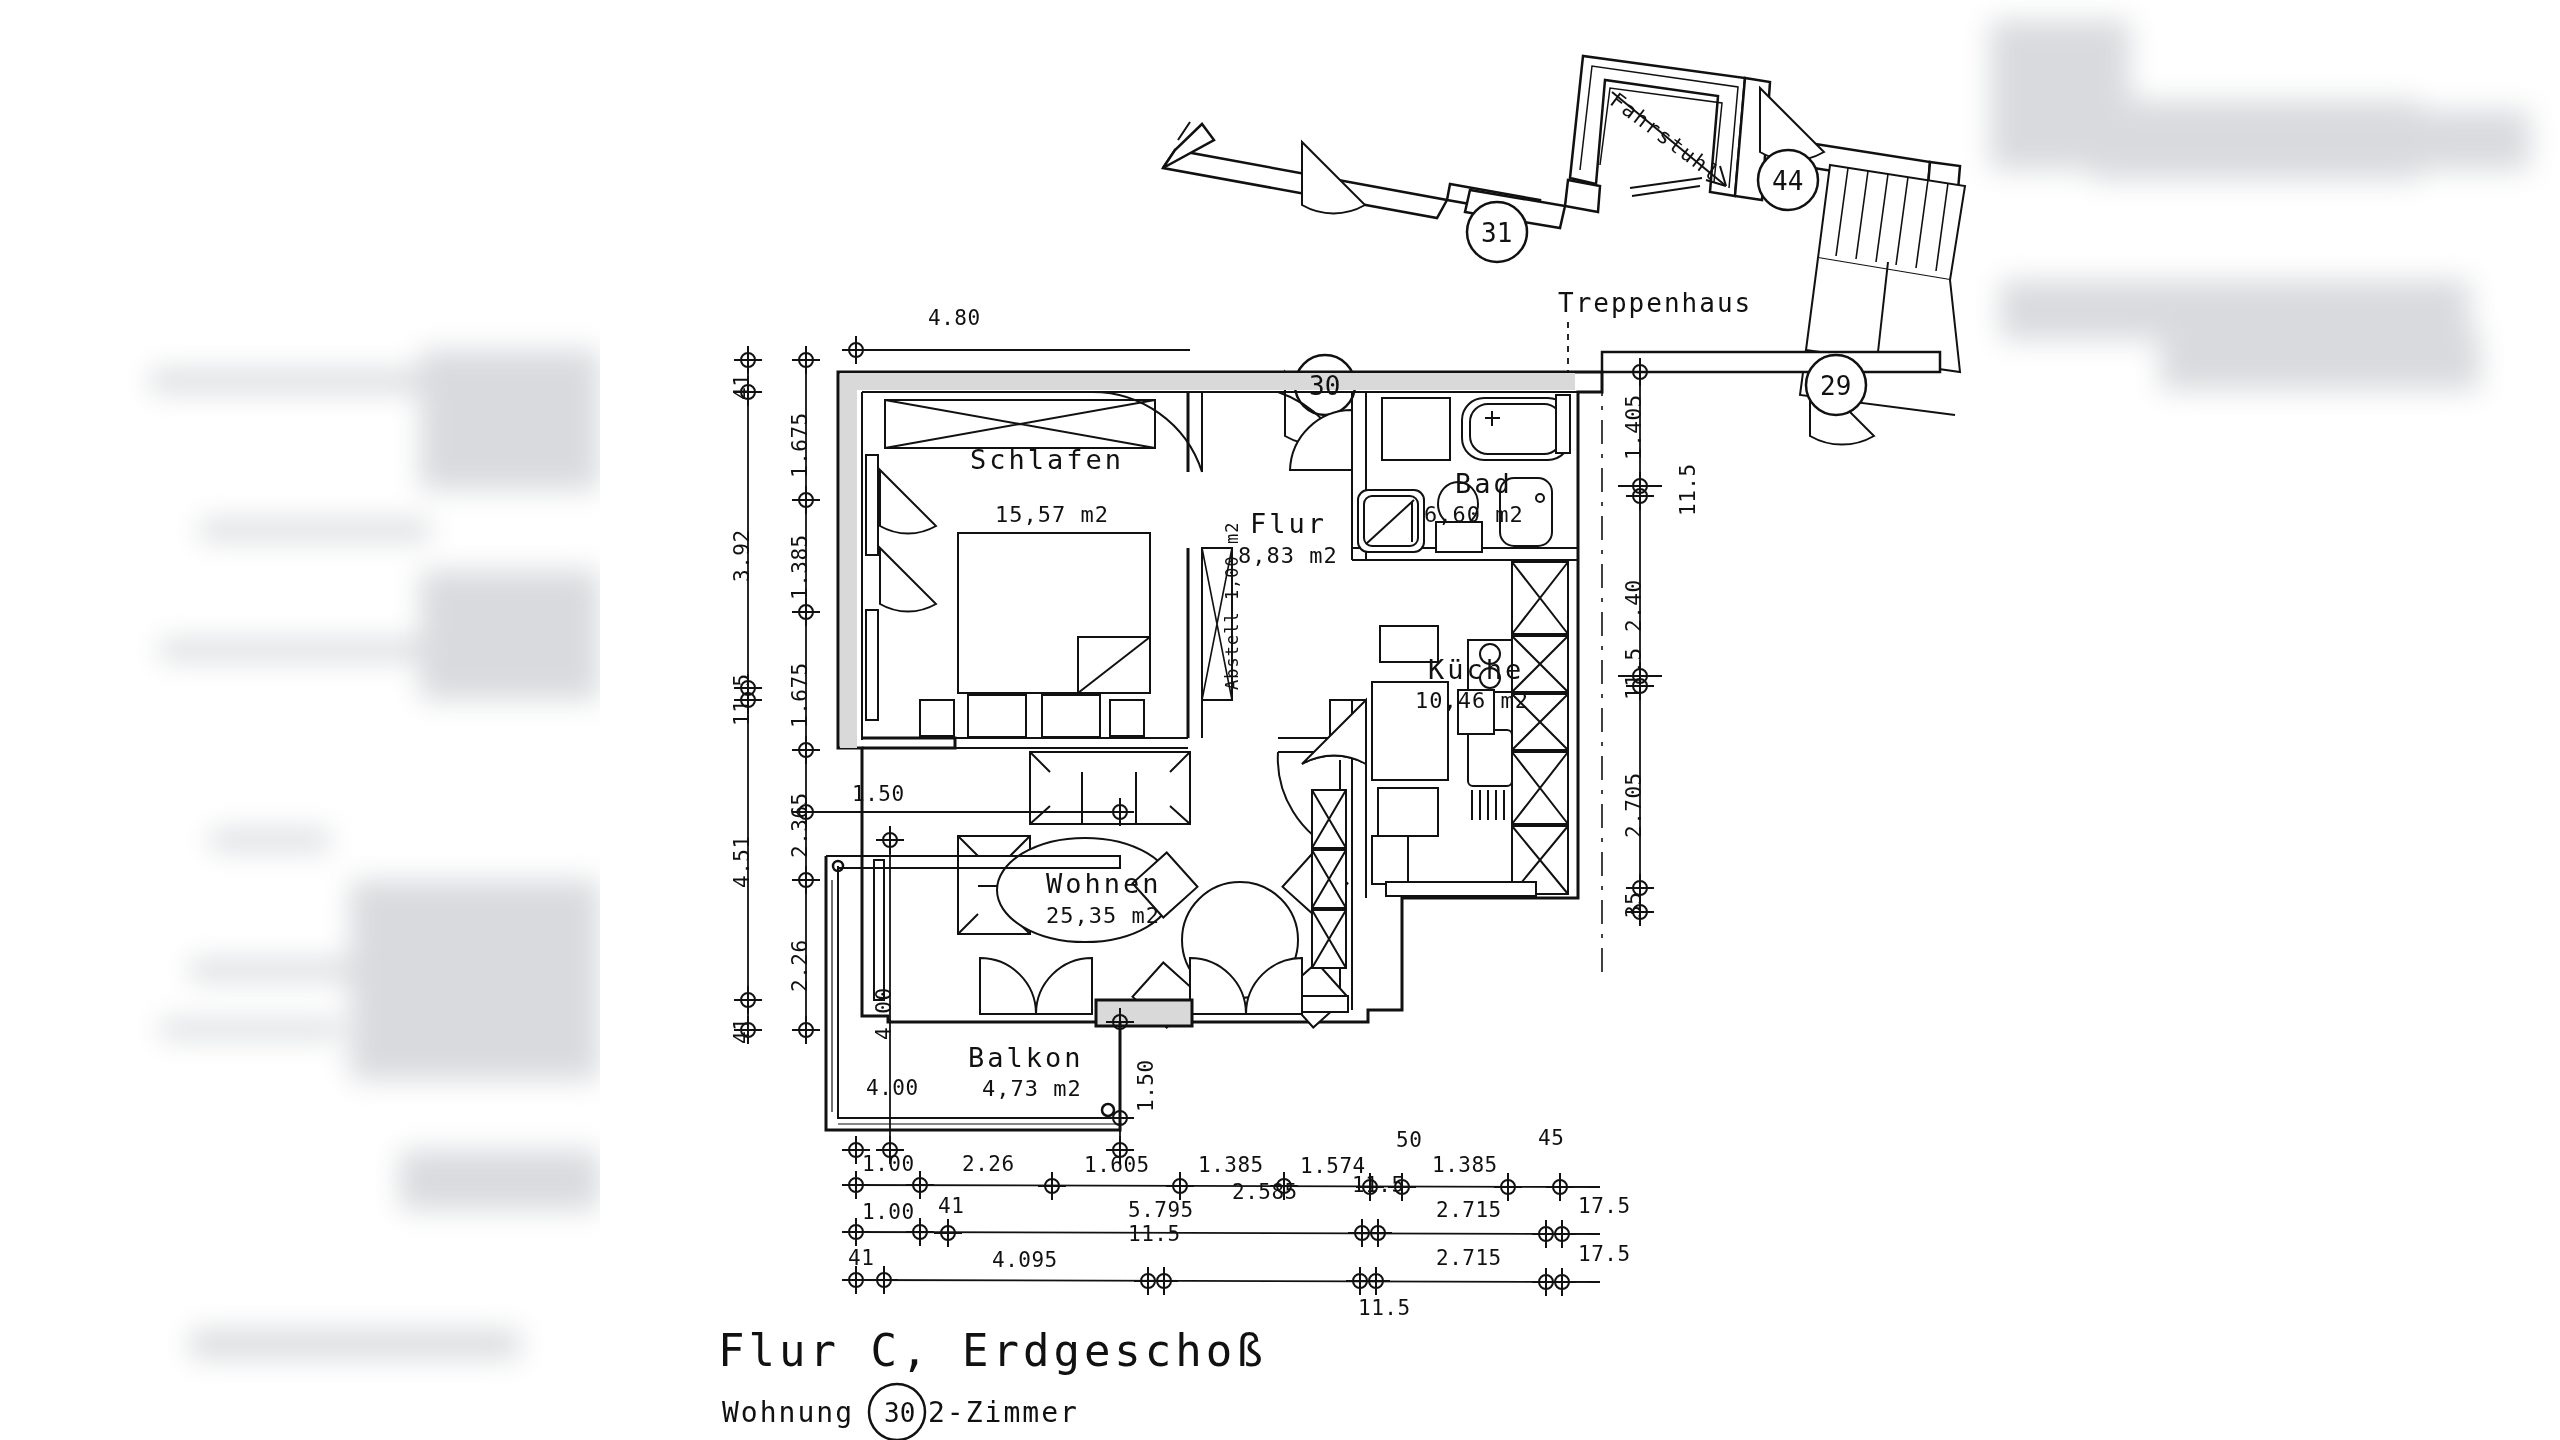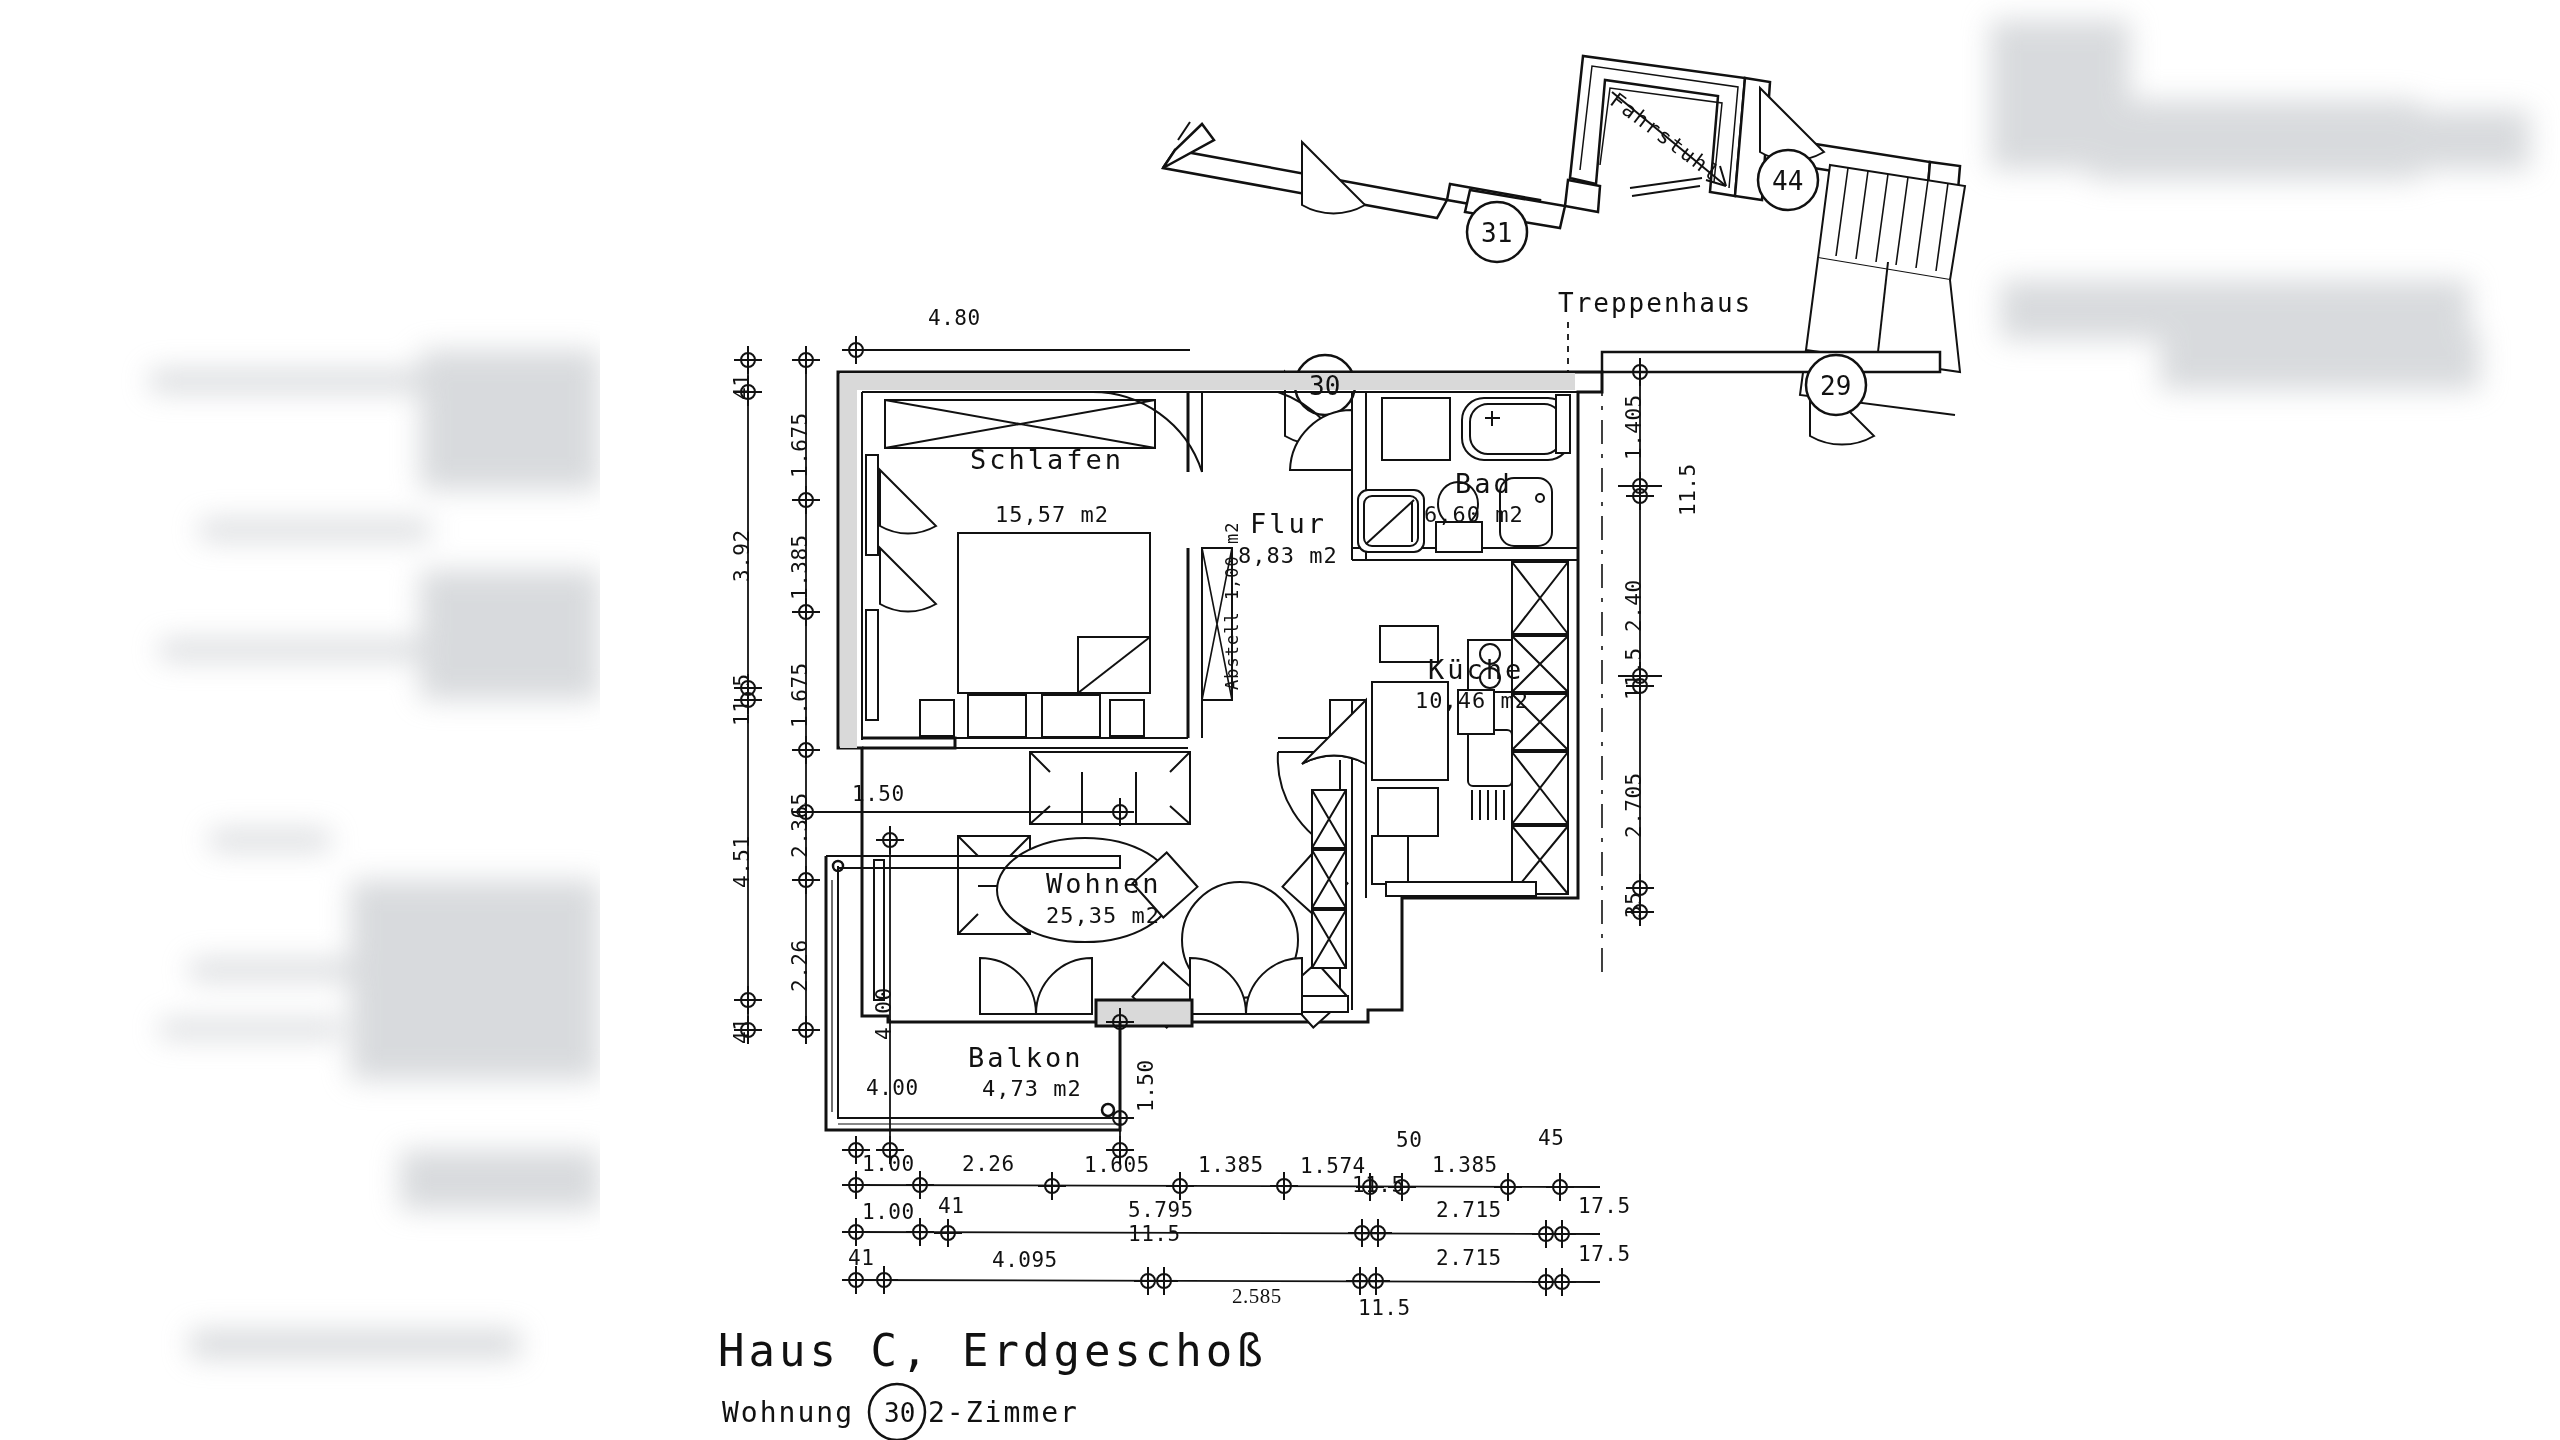--- a/index.html
+++ b/index.html
@@ -447,24 +447,24 @@
     <div class="tx dim" style="left:862px;top:1200px;">1.00</div>
     <div class="tx dim" style="left:938px;top:1194px;">41</div>
     <div class="tx dim" style="left:1128px;top:1198px;">5.795</div>
     <div class="tx dim" style="left:1352px;top:1173px;">11.5</div>
     <div class="tx dim" style="left:1436px;top:1198px;">2.715</div>
     <div class="tx dim" style="left:1578px;top:1194px;">17.5</div>
 
     <div class="tx dim" style="left:848px;top:1246px;">41</div>
     <div class="tx dim" style="left:992px;top:1248px;">4.095</div>
     <div class="tx dim" style="left:1128px;top:1222px;">11.5</div>
-    <div class="tx dim" style="left:1232px;top:1284px;font-family:Liberation Serif, serif;">2.585</div>
+    <div class="tx dim" style="left:1232px;top:1180px;">2.585</div>
     <div class="tx dim" style="left:1358px;top:1296px;">11.5</div>
     <div class="tx dim" style="left:1436px;top:1246px;">2.715</div>
     <div class="tx dim" style="left:1578px;top:1242px;">17.5</div>
 
-    <div class="tx title" style="left:718px;top:1325px;">Haus C, Erdgeschoß</div>
+    <div class="tx title" style="left:718px;top:1325px;">Flur C, Erdgeschoß</div>
     <div class="tx subtitle" style="left:722px;top:1396px;">Wohnung</div>
     <div class="tx marknum" style="left:884px;top:1398px;">30</div>
     <div class="tx subtitle" style="left:928px;top:1396px;">2-Zimmer</div>
   </div>
 
 </div>
 
 </body></html>

